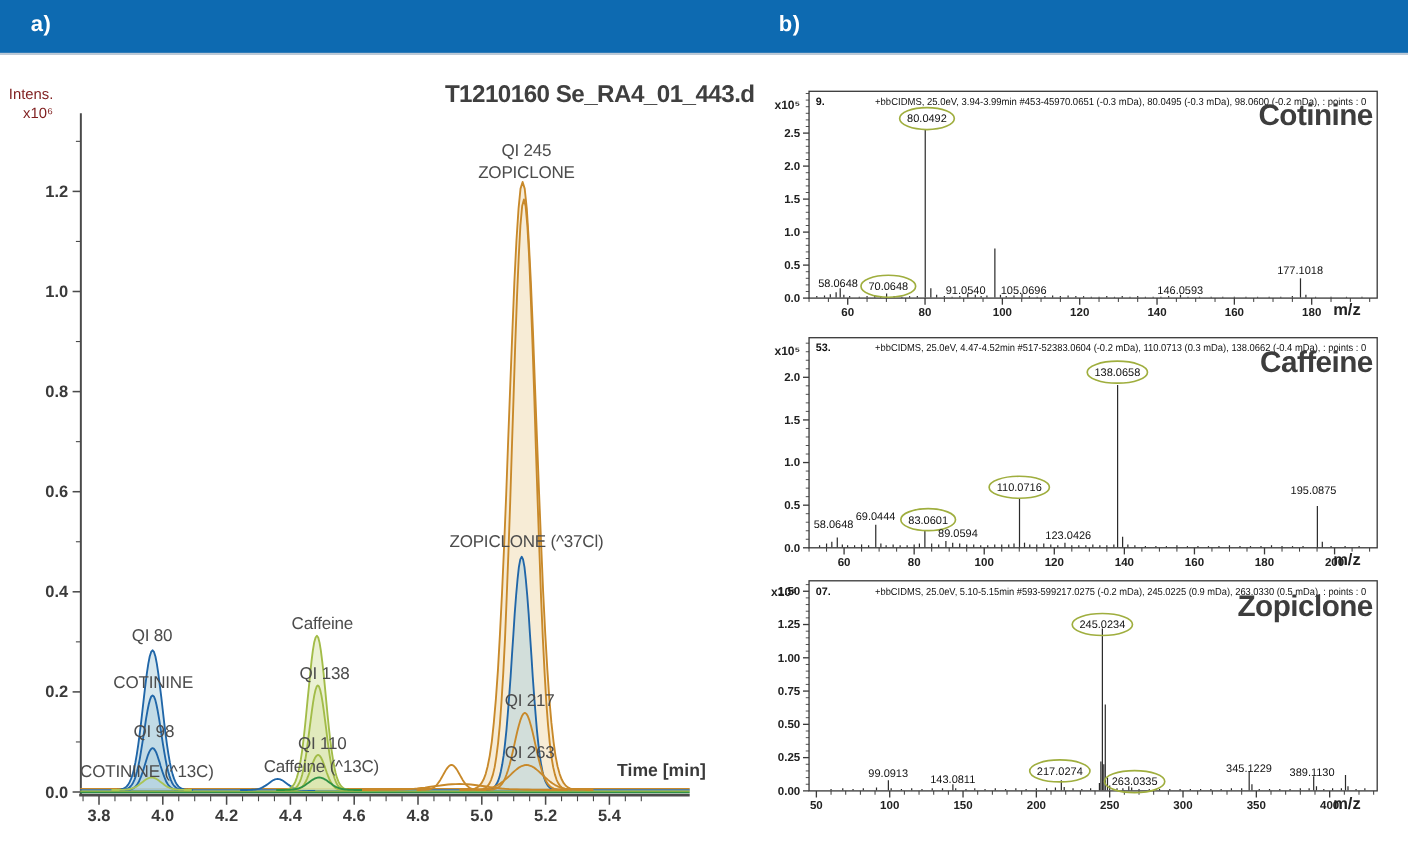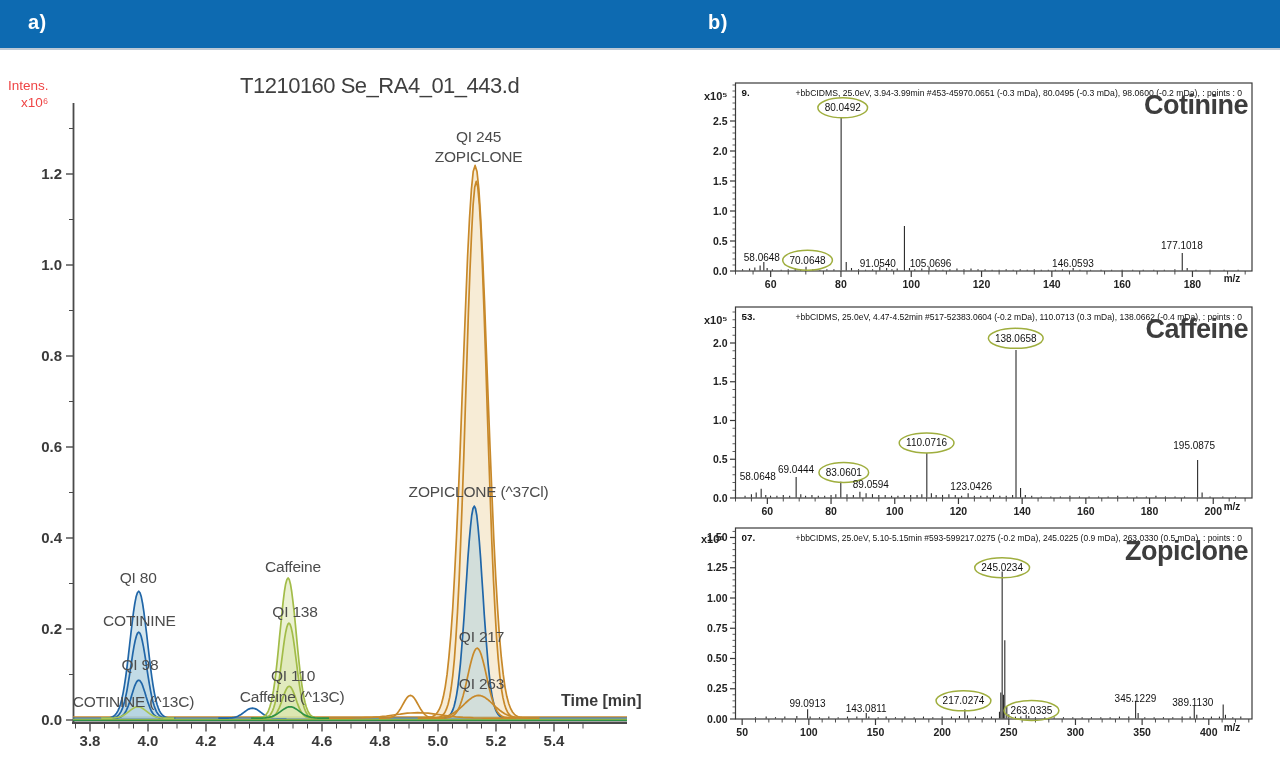--- a/index.html
+++ b/index.html
@@ -11,31 +11,31 @@
   .abs{position:absolute;}
   #header-bar{
     left:0;top:0;width:1280px;height:48px;
     border-bottom:2px solid #bcc9d6;
   }
   .panel-tag{
     position:absolute;top:11px;
     color:#ffffff;font-size:20px;font-weight:bold;letter-spacing:0.5px;
   }
   #chrom-title{
-    left:240px;top:73px;width:446px;text-align:left;
-    font-size:22px;font-weight:normal;color:#3f3f3f;letter-spacing:-0.5px;
+    left:240px;top:73px;width:446px;text-align:right;
+    font-size:22px;font-weight:bold;color:#3f3f3f;letter-spacing:-0.5px;
   }
-  .intens-cap{font-size:13.5px;color:#ef4444;}
+  .intens-cap{font-size:13.5px;color:#7f1d1d;}
   #time-label{left:561px;top:692px;font-size:16px;font-weight:600;color:#3a3a3a;}
   .spec-title{
     left:950px;width:298px;text-align:right;
     font-size:27px;font-weight:bold;color:#3d3d3d;letter-spacing:-0.5px;
   }
   .scale-cap{font-size:11px;font-weight:600;color:#222;margin-top:12px;}
-  .mz-cap{width:40px;text-align:center;font-size:10px;font-weight:600;color:#222;}
+  .mz-cap{width:40px;text-align:left;font-size:15px;font-weight:600;color:#222;}
   svg text{font-family:"Liberation Sans", sans-serif;}
 </style>
 </head>
 <body>
 
 <svg id="plot" class="abs" style="left:0;top:0;" width="1280" height="768" viewBox="0 0 1280 768">
     <g>
       <line x1="73.5" y1="103" x2="73.5" y2="723.5" stroke="#4a4a4a" stroke-width="1.8"></line>
       <line x1="72" y1="722.8" x2="627" y2="722.8" stroke="#4a4a4a" stroke-width="2.6"></line>
       <line x1="66" y1="720" x2="73" y2="720" stroke="#4a4a4a" stroke-width="1.4"></line>

